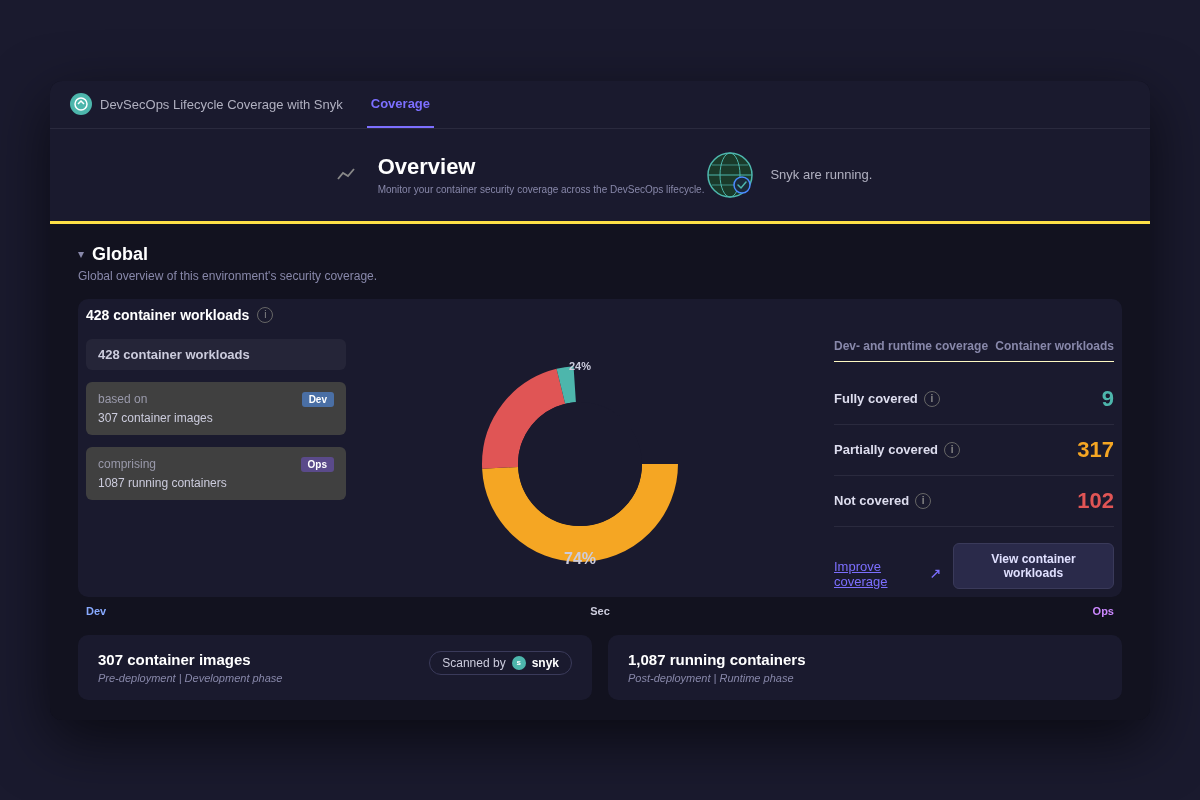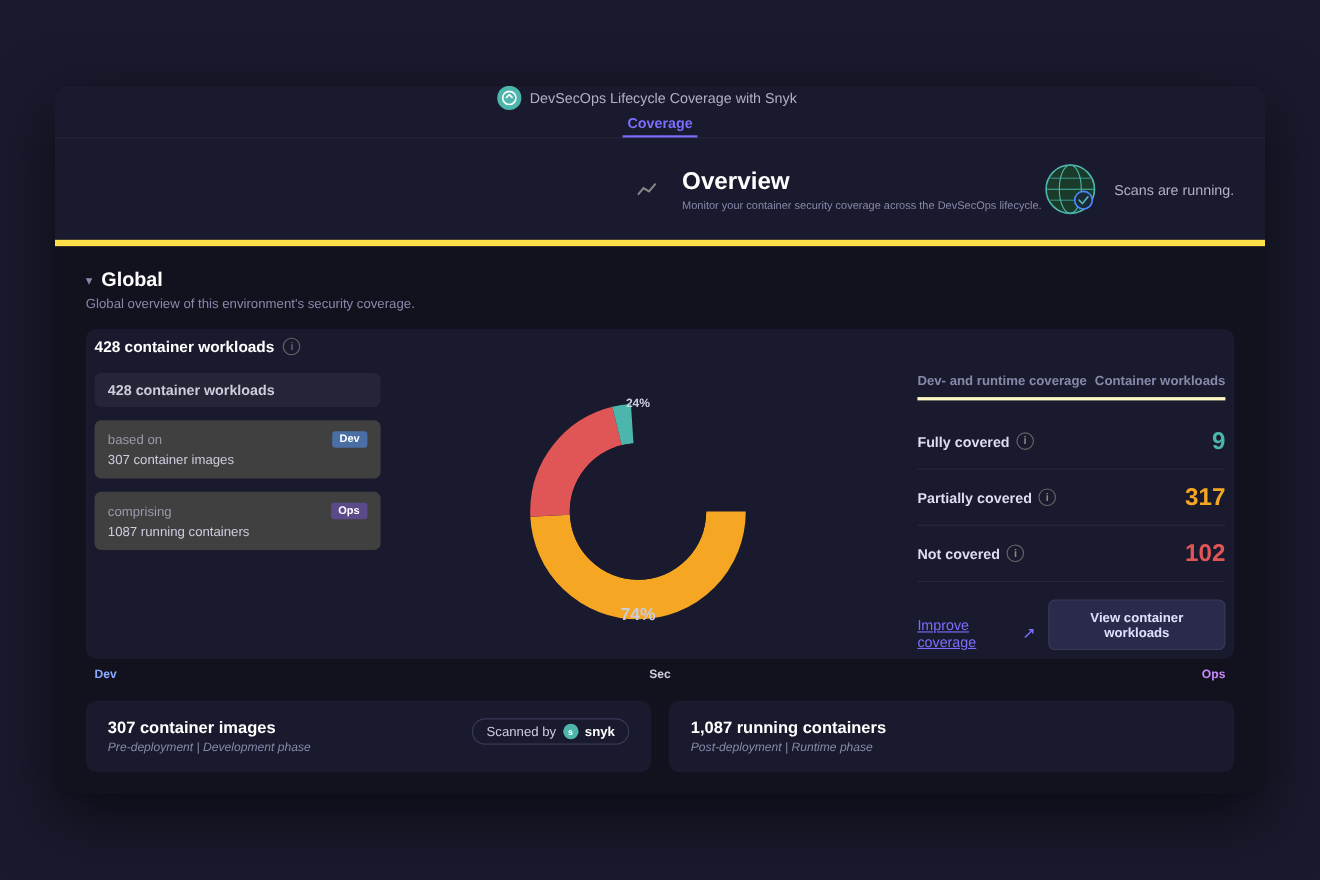--- a/index.html
+++ b/index.html
@@ -23,21 +23,20 @@
     }
 
     
     .topbar {
       background: #1a1a2e;
       padding: 0 20px;
       display: flex;
       align-items: center;
       height: 48px;
       border-bottom: 1px solid #2a2a3e;
-      flex-direction: column;
     }
     .topbar-logo {
       display: flex;
       align-items: center;
       gap: 8px;
       margin-right: 24px;
     }
     .logo-icon {
       width: 22px;
       height: 22px;
@@ -64,22 +63,22 @@
       cursor: pointer;
       font-weight: 600;
     }
 
     
     .overview-header {
       background: #1a1a2e;
       padding: 20px 28px;
       display: flex;
       align-items: center;
-      justify-content: flex-end;
-      border-bottom: 6px solid #fde047;
+      justify-content: center;
+      border-bottom: 3px solid #fde047;
     }
     .overview-left {
       display: flex;
       align-items: flex-start;
       gap: 14px;
     }
     .overview-icon {
       width: 36px;
       height: 36px;
       display: flex;
@@ -259,21 +258,21 @@
     
     .coverage-right {
       flex: 0 0 300px;
       padding-left: 20px;
     }
     .coverage-stats-header {
       display: flex;
       justify-content: space-between;
       margin-bottom: 12px;
       padding-bottom: 8px;
-      border-bottom: 3px solid #fef9c3;
+      border-bottom: 1px solid #fef9c3;
     }
     .coverage-stats-col {
       font-size: 12px;
       color: #8888aa;
       font-weight: 600;
     }
 
     .coverage-stat-row {
       display: flex;
       align-items: center;
@@ -425,21 +424,21 @@
     <div class="overview-right">
       <svg class="globe-svg" viewBox="0 0 52 52">
         <circle cx="26" cy="26" r="22" fill="#1a3a2a" stroke="#4db6ac" stroke-width="1.5"></circle>
         <ellipse cx="26" cy="26" rx="10" ry="22" fill="none" stroke="#4db6ac" stroke-width="1"></ellipse>
         <line x1="4" y1="26" x2="48" y2="26" stroke="#4db6ac" stroke-width="1"></line>
         <line x1="8" y1="16" x2="44" y2="16" stroke="#4db6ac" stroke-width="0.7"></line>
         <line x1="8" y1="36" x2="44" y2="36" stroke="#4db6ac" stroke-width="0.7"></line>
         <circle cx="38" cy="36" r="8" fill="#1a2a3a" stroke="#4a8aff" stroke-width="1.5"></circle>
         <path d="M34 36 L37 39 L42 33" stroke="#4db6ac" stroke-width="1.5" fill="none" stroke-linecap="round"></path>
       </svg>
-      <span class="scans-running">Scans are running.</span>
+      <span class="scans-running">Snyk are running.</span>
     </div>
   </div>
 
   <div class="main-content">
 
     <div class="global-section-header">
       <span class="chevron-icon">▾</span>
       <span class="global-title">Global</span>
     </div>
     <div class="global-subtitle">Global overview of this environment's security coverage.</div>

